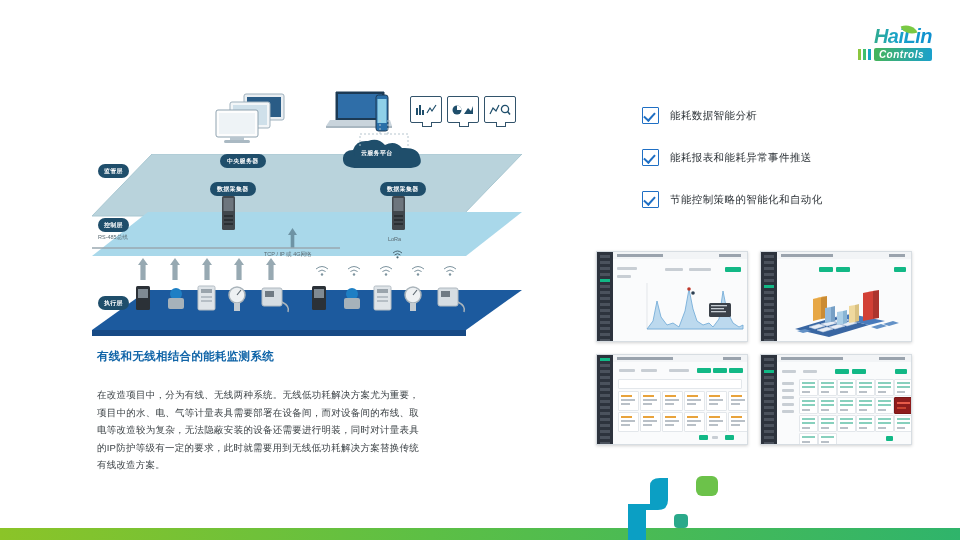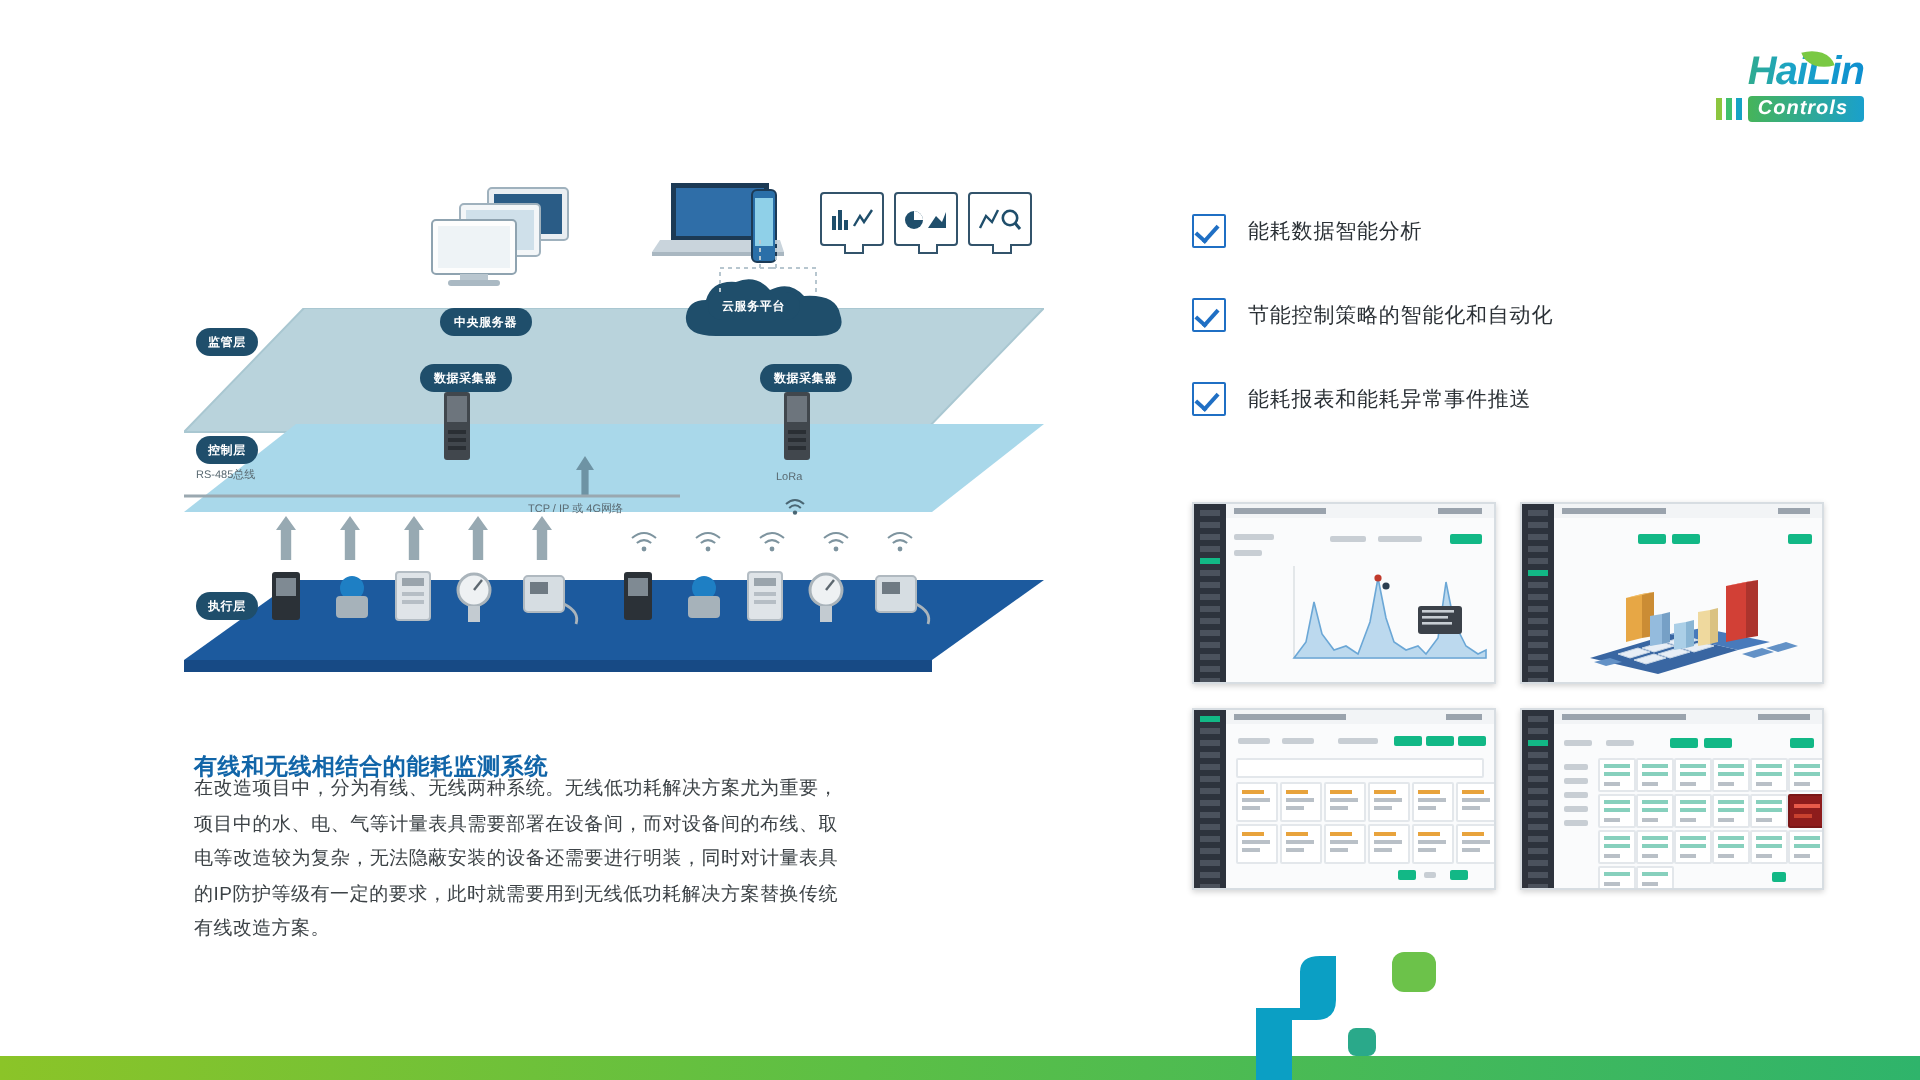--- a/index.html
+++ b/index.html
@@ -67,32 +67,32 @@
   .mon-icon::after{
     content:"";position:absolute;left:50%;bottom:-5px;margin-left:-4px;
     width:8px;height:4px;border:1px solid #32536b;border-top:none;background:#fff;
   }
   .mon-glyph{position:absolute;inset:3px;display:flex;align-items:center;justify-content:center;gap:2px;}
   .arrow-up{position:absolute;width:9px;height:18px;}
   .wifi{position:absolute;width:11px;height:9px;}
 
   
   .sub-head{
-    position:absolute;left:97px;top:376px;
+    position:absolute;left:97px;top:349px;
     font-size:11.5px;font-weight:bold;color:#1165a8;letter-spacing:.3px;
   }
   .para{
     position:absolute;left:97px;top:386px;width:322px;
     font-size:9.5px;line-height:17.5px;color:#3c4246;text-align:justify;
     letter-spacing:.2px;
   }
 
   
   .bullets{position:absolute;left:596px;top:107px;width:300px;}
-  .bullet{display:flex;align-items:center;gap:11px;margin-bottom:25px;}
+  .bullet{display:flex;align-items:center;gap:11px;margin-bottom:25px;margin-left:46px;}
   .cbox{
     width:15px;height:15px;border:1.6px solid #1f6fc4;border-radius:1px;
     position:relative;flex:0 0 auto;background:#fff;
   }
   .cbox::after{
     content:"";position:absolute;left:3px;top:2px;width:5px;height:9px;
     border:solid #1f6fc4;border-width:0 2.2px 2.2px 0;transform:rotate(42deg);
   }
   .bullet-txt{font-size:10.5px;color:#2b3136;letter-spacing:.4px;white-space:nowrap;}
 
@@ -354,25 +354,25 @@
   <div class="sub-head">有线和无线相结合的能耗监测系统</div>
   <div class="para">在改造项目中，分为有线、无线两种系统。无线低功耗解决方案尤为重要，项目中的水、电、气等计量表具需要部署在设备间，而对设备间的布线、取电等改造较为复杂，无法隐蔽安装的设备还需要进行明装，同时对计量表具的IP防护等级有一定的要求，此时就需要用到无线低功耗解决方案替换传统有线改造方案。</div>
 
   <div class="bullets">
     <div class="bullet">
       <span class="cbox"></span>
       <span class="bullet-txt">能耗数据智能分析</span>
     </div>
     <div class="bullet">
       <span class="cbox"></span>
-      <span class="bullet-txt">节能控制策略的智能化和自动化</span>
+      <span class="bullet-txt">能耗报表和能耗异常事件推送</span>
     </div>
     <div class="bullet">
       <span class="cbox"></span>
-      <span class="bullet-txt">能耗报表和能耗异常事件推送</span>
+      <span class="bullet-txt">节能控制策略的智能化和自动化</span>
     </div>
   </div>
 
   <div class="shots">
 
     <div class="shot">
       <div class="sh-side">
         <i></i>
           <i></i>
           <i></i>

